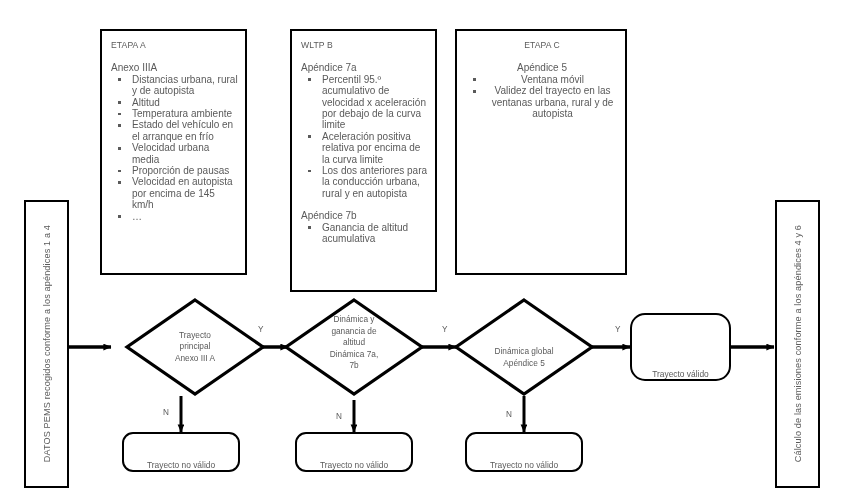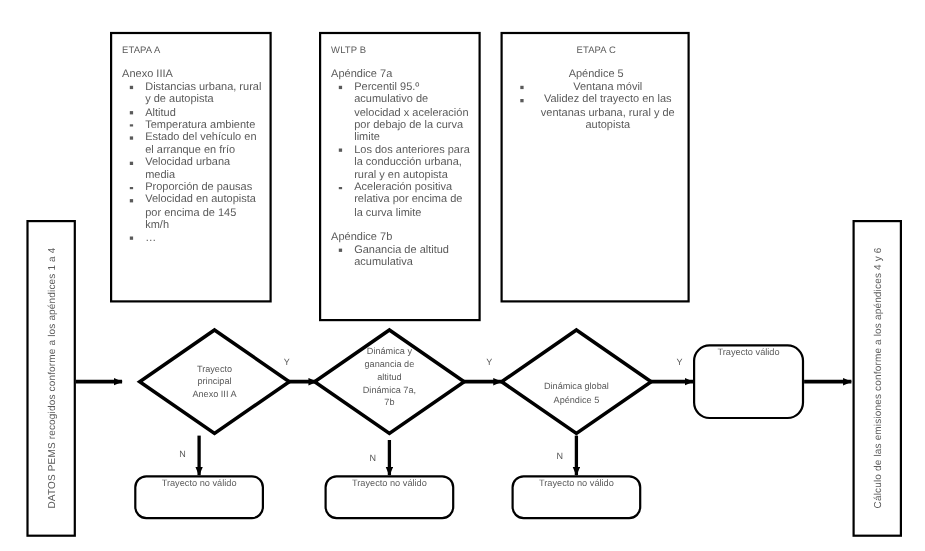--- a/index.html
+++ b/index.html
@@ -111,21 +111,21 @@
   }
 
   
   .rbox {
     position: absolute;
     box-sizing: border-box;
     border: 2.4px solid #000000;
     border-radius: 11px;
     background: #ffffff;
     display: flex;
-    align-items: flex-start;
+    align-items: flex-end;
     justify-content: center;
     font-size: 8.4px;
     color: #5a5a5a;
     text-align: center;
   }
   .rbox.big { border-radius: 15px; }
 
   
   .conn {
     position: absolute;
@@ -160,22 +160,22 @@
       <li>Velocidad en autopista por encima de 145 km/h</li>
       <li>…</li>
     </ul>
   </div>
 
   <div class="stage-box" style="left:290px; top:29px; width:147px; height:263px;">
     <div class="stage-title">WLTP B</div>
     <div class="stage-sub">Apéndice 7a</div>
     <ul class="bullets">
       <li>Percentil 95.º acumulativo de velocidad x aceleración por debajo de la curva limite</li>
+      <li>Aceleración positiva relativa por encima de la curva limite</li>
       <li>Los dos anteriores para la conducción urbana, rural y en autopista</li>
-      <li>Aceleración positiva relativa por encima de la curva limite</li>
     </ul>
     <div class="stage-sub spaced">Apéndice 7b</div>
     <ul class="bullets">
       <li>Ganancia de altitud acumulativa</li>
     </ul>
   </div>
 
   <div class="stage-box" style="left:455px; top:29px; width:172px; height:246px;text-align:center;">
     <div class="stage-title">ETAPA C</div>
     <div class="stage-sub">Apéndice 5</div>

